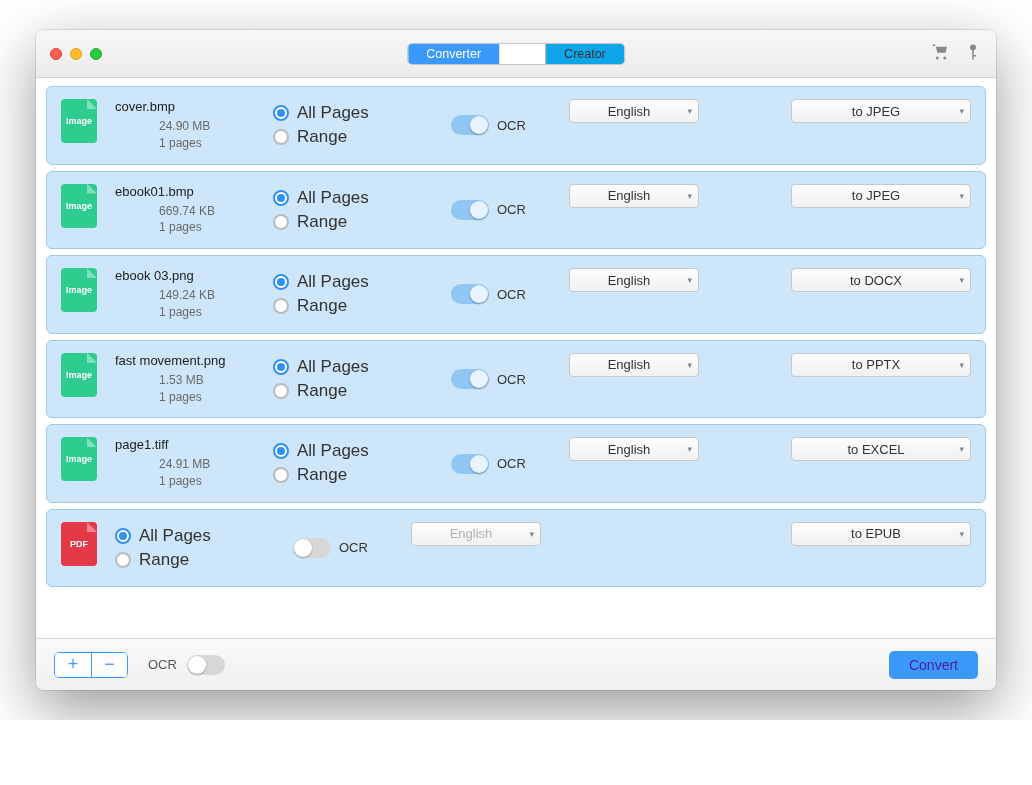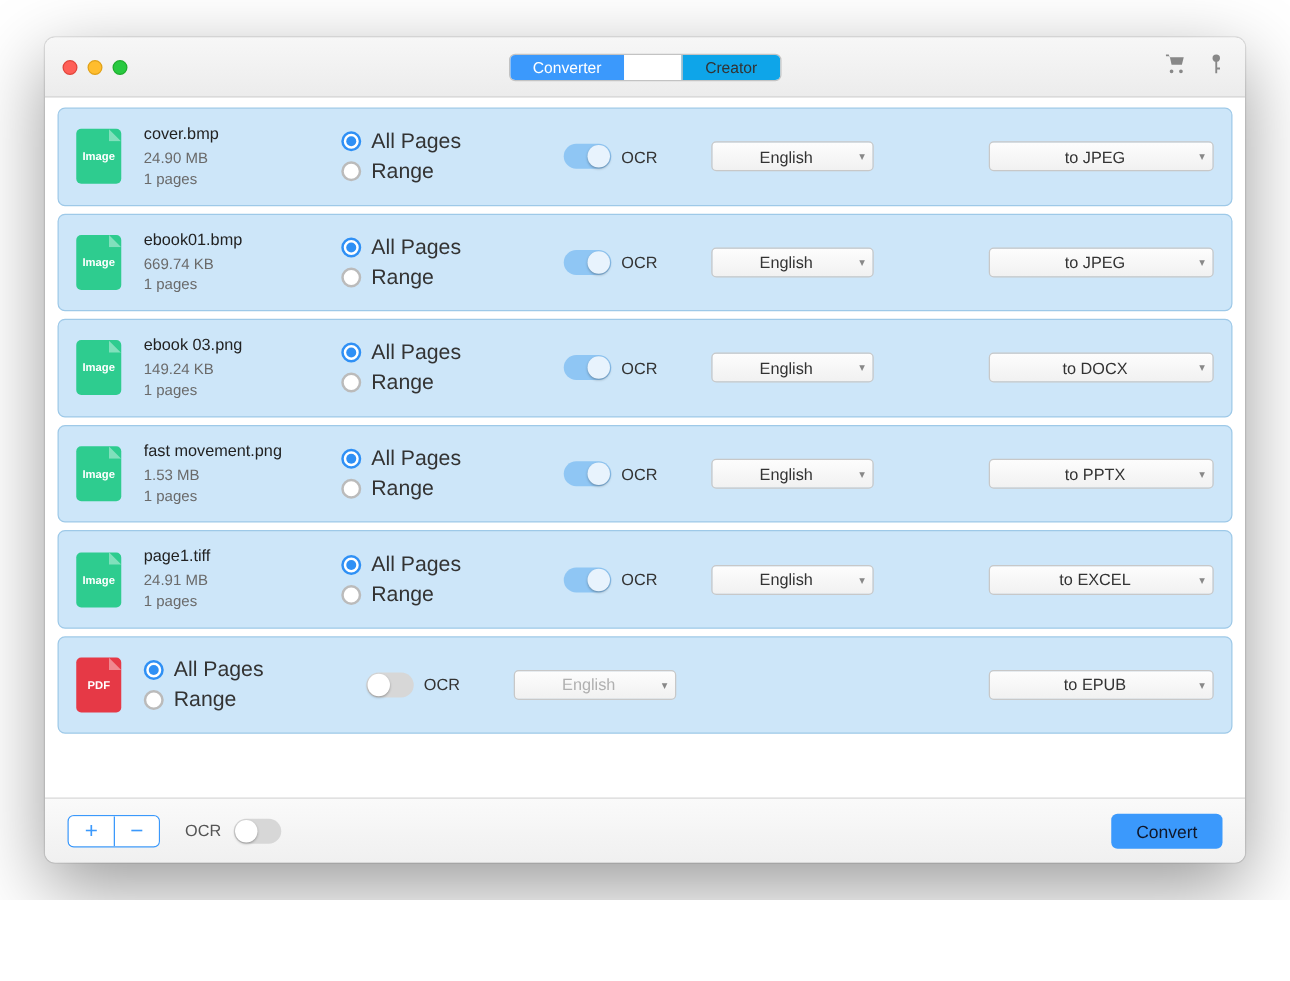--- a/index.html
+++ b/index.html
@@ -11,30 +11,30 @@
 .tl-close { background: #ff5f57; border: 1px solid #e14339; }
 .tl-min { background: #ffbd2e; border: 1px solid #e1a116; }
 .tl-max { background: #28c940; border: 1px solid #1dad2b; }
 .segmented { position: absolute; left: 50%; transform: translateX(-50%); display: flex; border: 1px solid #c3c3c3; border-radius: 5px; overflow: hidden; height: 22px; background: #fff; gap: 46px; }
 .segmented button { border: none; background: #0ea5e9; padding: 0 18px; font-size: 12.5px; color: #333; cursor: pointer; }
 .segmented button.active { background: #3b99fc; color: #fff; }
 .segmented button + button { border-left: 1px solid #c3c3c3; }
 .titlebar-right { margin-left: auto; display: flex; gap: 14px; align-items: center; }
 .titlebar-right svg { width: 18px; height: 18px; fill: #888; }
 .list { padding: 8px 10px 12px; background: #fff; min-height: 560px; }
-.row { background: #cde6f9; border: 1px solid #9ec9e8; border-radius: 6px; margin-bottom: 6px; padding: 12px 14px; display: flex; align-items: center; gap: 18px; }
+.row { background: #cde6f9; border: 1px solid #9ec9e8; border-radius: 6px; margin-bottom: 6px; padding: 12px 14px; display: flex; gap: 18px; }
 .file-icon { width: 36px; height: 44px; border-radius: 4px; display: flex; align-items: center; justify-content: center; color: #fff; font-size: 9px; font-weight: 600; position: relative; flex-shrink: 0; }
 .file-icon.image { background: #2ecc8f; }
 .file-icon.pdf { background: #e63946; }
 .file-icon.image::after { content: "Image"; }
 .file-icon.pdf::after { content: "PDF"; }
 .file-icon::before { content:""; position:absolute; top:0; right:0; width:10px; height:10px; background: rgba(255,255,255,0.4); clip-path: polygon(0 0, 100% 100%, 0 100%); }
 .file-info { width: 140px; flex-shrink: 0; }
 .file-name { font-size: 13px; color: #222; margin-bottom: 4px; }
-.file-meta { font-size: 12px; color: #6a6a6a; line-height: 1.4; }
+.file-meta { font-size: 12px; color: #6a6a6a; line-height: 1.4; margin-left: 44px; }
 .radio-col { width: 120px; flex-shrink: 0; }
 .radio-item { display: flex; align-items: center; gap: 8px; margin: 4px 0; font-size: 17px; color: #333; cursor: pointer; }
 .radio { width: 16px; height: 16px; border-radius: 50%; border: 2px solid #bbb; display: inline-flex; align-items: center; justify-content: center; background:#fff; }
 .radio.checked { border-color: #2f90f5; }
 .radio.checked::after { content:""; width: 8px; height: 8px; border-radius: 50%; background: #2f90f5; }
 .ocr-col { display: flex; align-items: center; gap: 8px; width: 100px; flex-shrink: 0; margin-left: 40px; }
 .toggle { width: 38px; height: 20px; border-radius: 10px; background: #d7d7d7; position: relative; cursor: pointer; flex-shrink:0; }
 .toggle.on { background: #8fc6f4; }
 .toggle .knob { width: 18px; height: 18px; border-radius: 50%; background: #fff; position: absolute; top: 1px; left: 1px; box-shadow: 0 1px 2px rgba(0,0,0,0.3); transition: left 0.15s; }
 .toggle.on .knob { left: 19px; background: #e8f3fd; }
@@ -42,21 +42,21 @@
 .dropdown { height: 24px; min-width: 110px; background: linear-gradient(#fdfdfd,#f1f1f1); border: 1px solid #c8c8c8; border-radius: 4px; display: flex; align-items: center; justify-content: center; padding: 0 20px 0 10px; font-size: 13px; color: #333; position: relative; cursor: pointer; flex-shrink: 0; }
 .dropdown.disabled { color: #b0b0b0; }
 .dropdown::after { content:"▾"; position: absolute; right: 6px; font-size: 9px; color: #888; }
 .lang-col { width: 130px; flex-shrink:0; }
 .fmt-col { width: 180px; flex-shrink:0; margin-left: auto; }
 .footer { height: 52px; border-top: 1px solid #d8d8d8; background: linear-gradient(#fafafa,#f0f0f0); display: flex; align-items: center; padding: 0 18px; gap: 20px; }
 .add-remove { display: flex; border: 1px solid #3b99fc; border-radius: 5px; overflow: hidden; height: 26px; }
 .add-remove button { width: 36px; border: none; background: #fff; color: #3b99fc; font-size: 18px; cursor: pointer; display:flex; align-items:center; justify-content:center; }
 .add-remove button + button { border-left: 1px solid #3b99fc; }
 .footer-ocr { display: flex; align-items: center; gap: 10px; font-size: 13px; color: #555; }
-.convert-btn { margin-left: auto; background: #3b99fc; color: #0f172a; border: none; border-radius: 5px; padding: 6px 20px; font-size: 14px; cursor: pointer; }
+.convert-btn { margin-left: auto; background: #3b99fc; color: #4c1d95; border: none; border-radius: 5px; padding: 6px 20px; font-size: 14px; cursor: pointer; }
 </style>
 </head>
 <body>
 
 <div class="window">
   <div class="titlebar">
     <div class="traffic-lights">
       <div class="traffic-light tl-close"></div>
       <div class="traffic-light tl-min"></div>
       <div class="traffic-light tl-max"></div>

